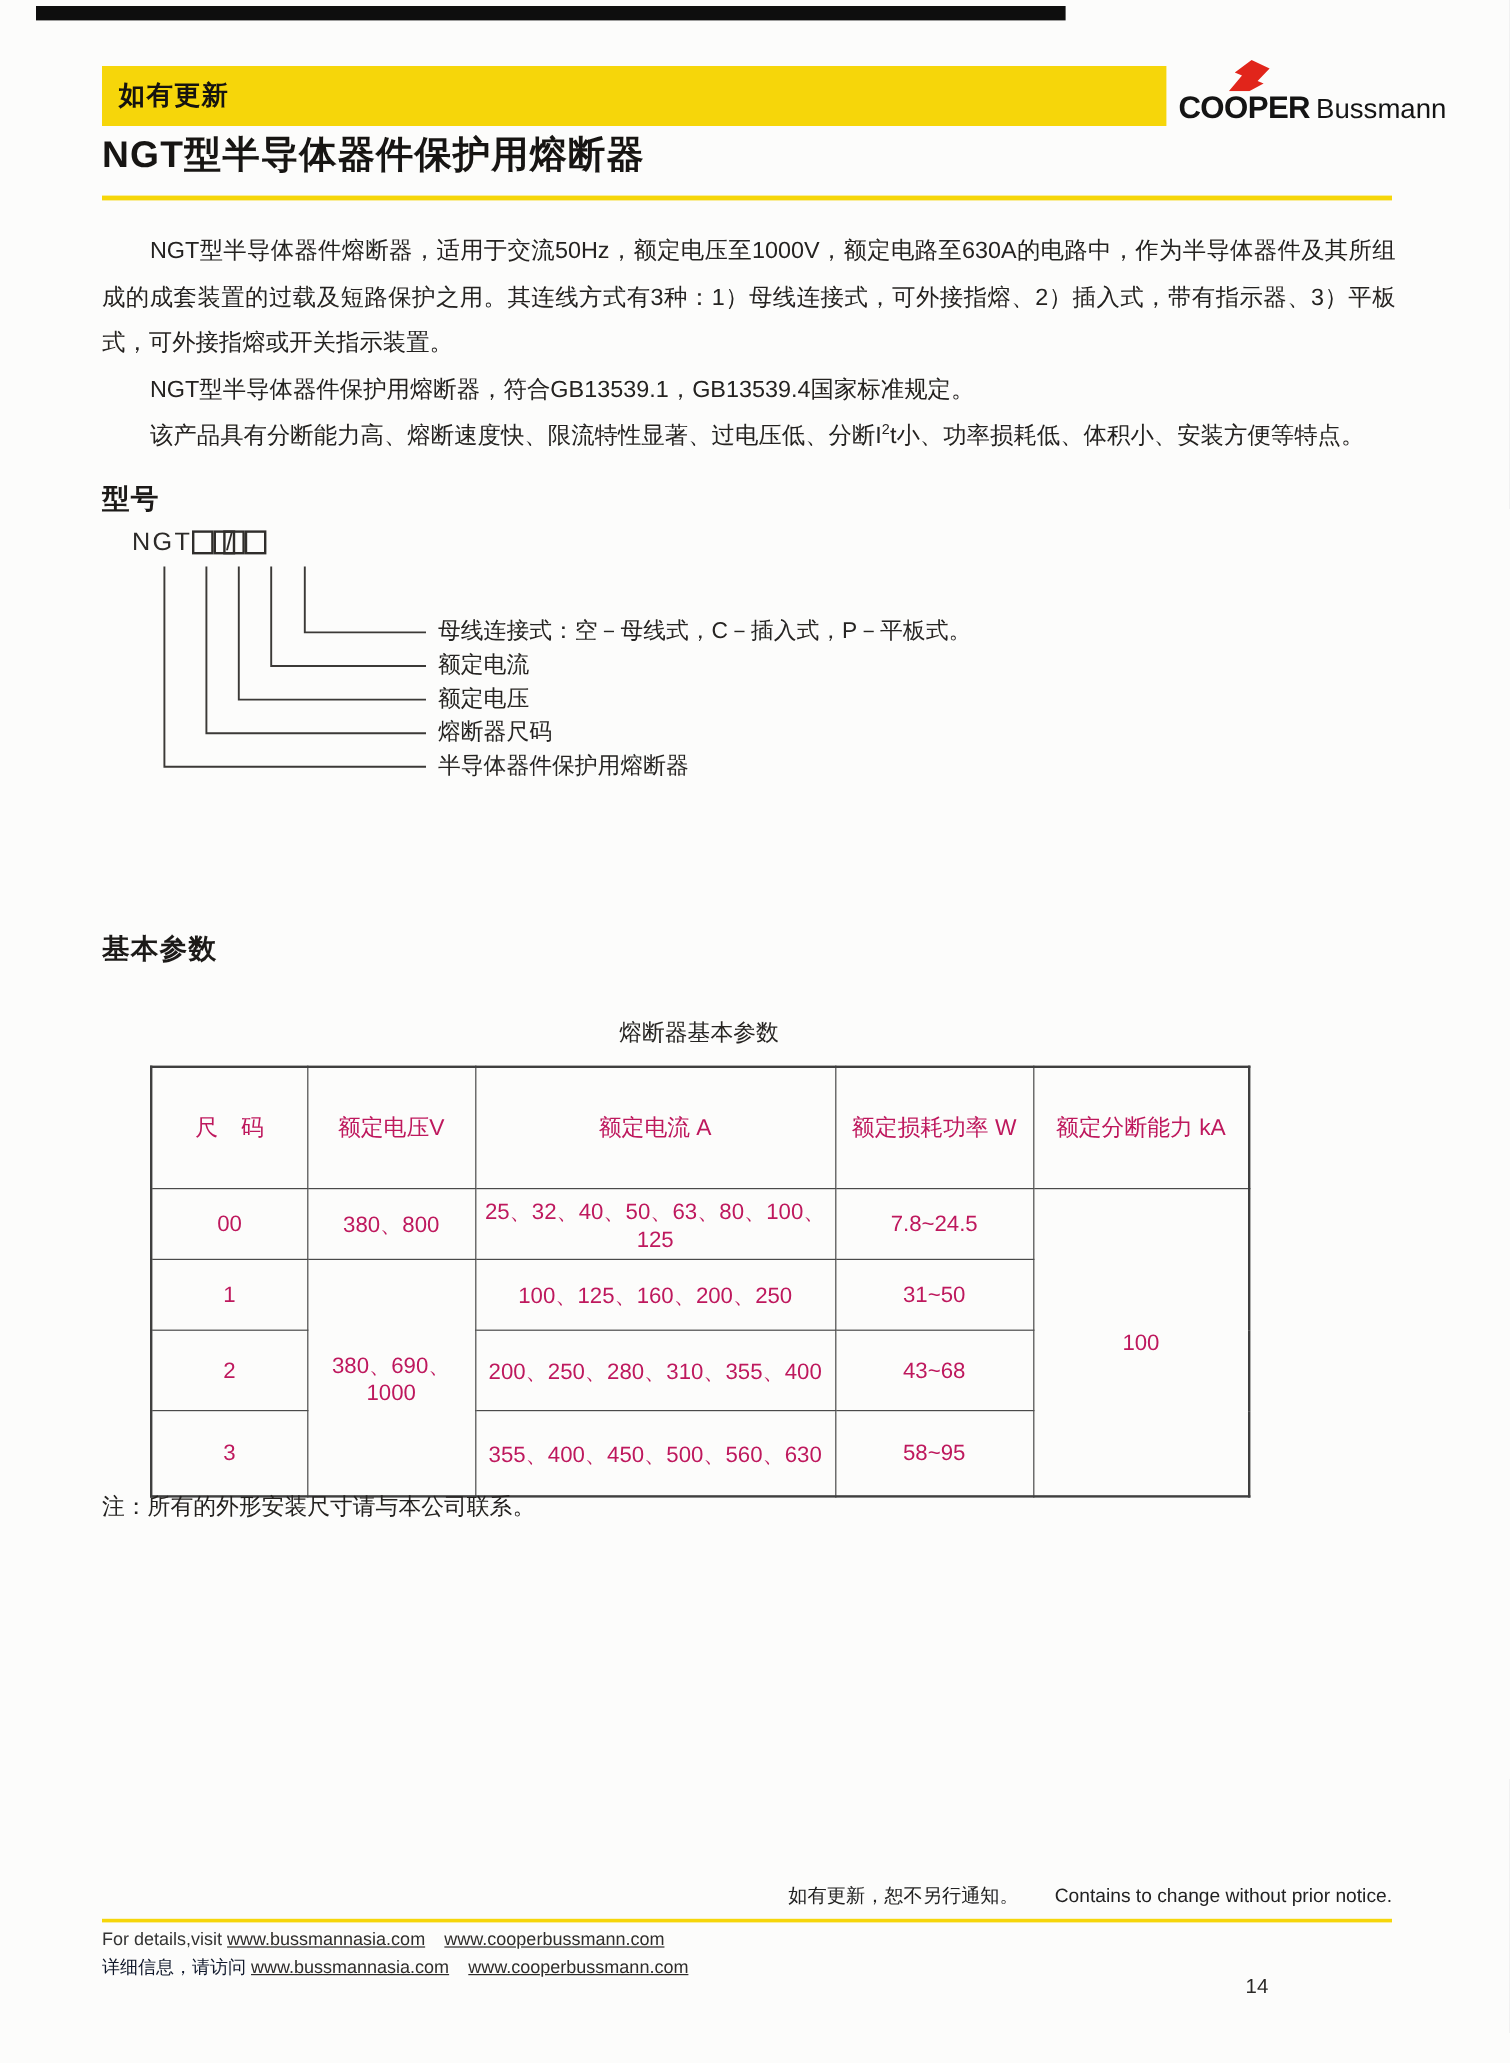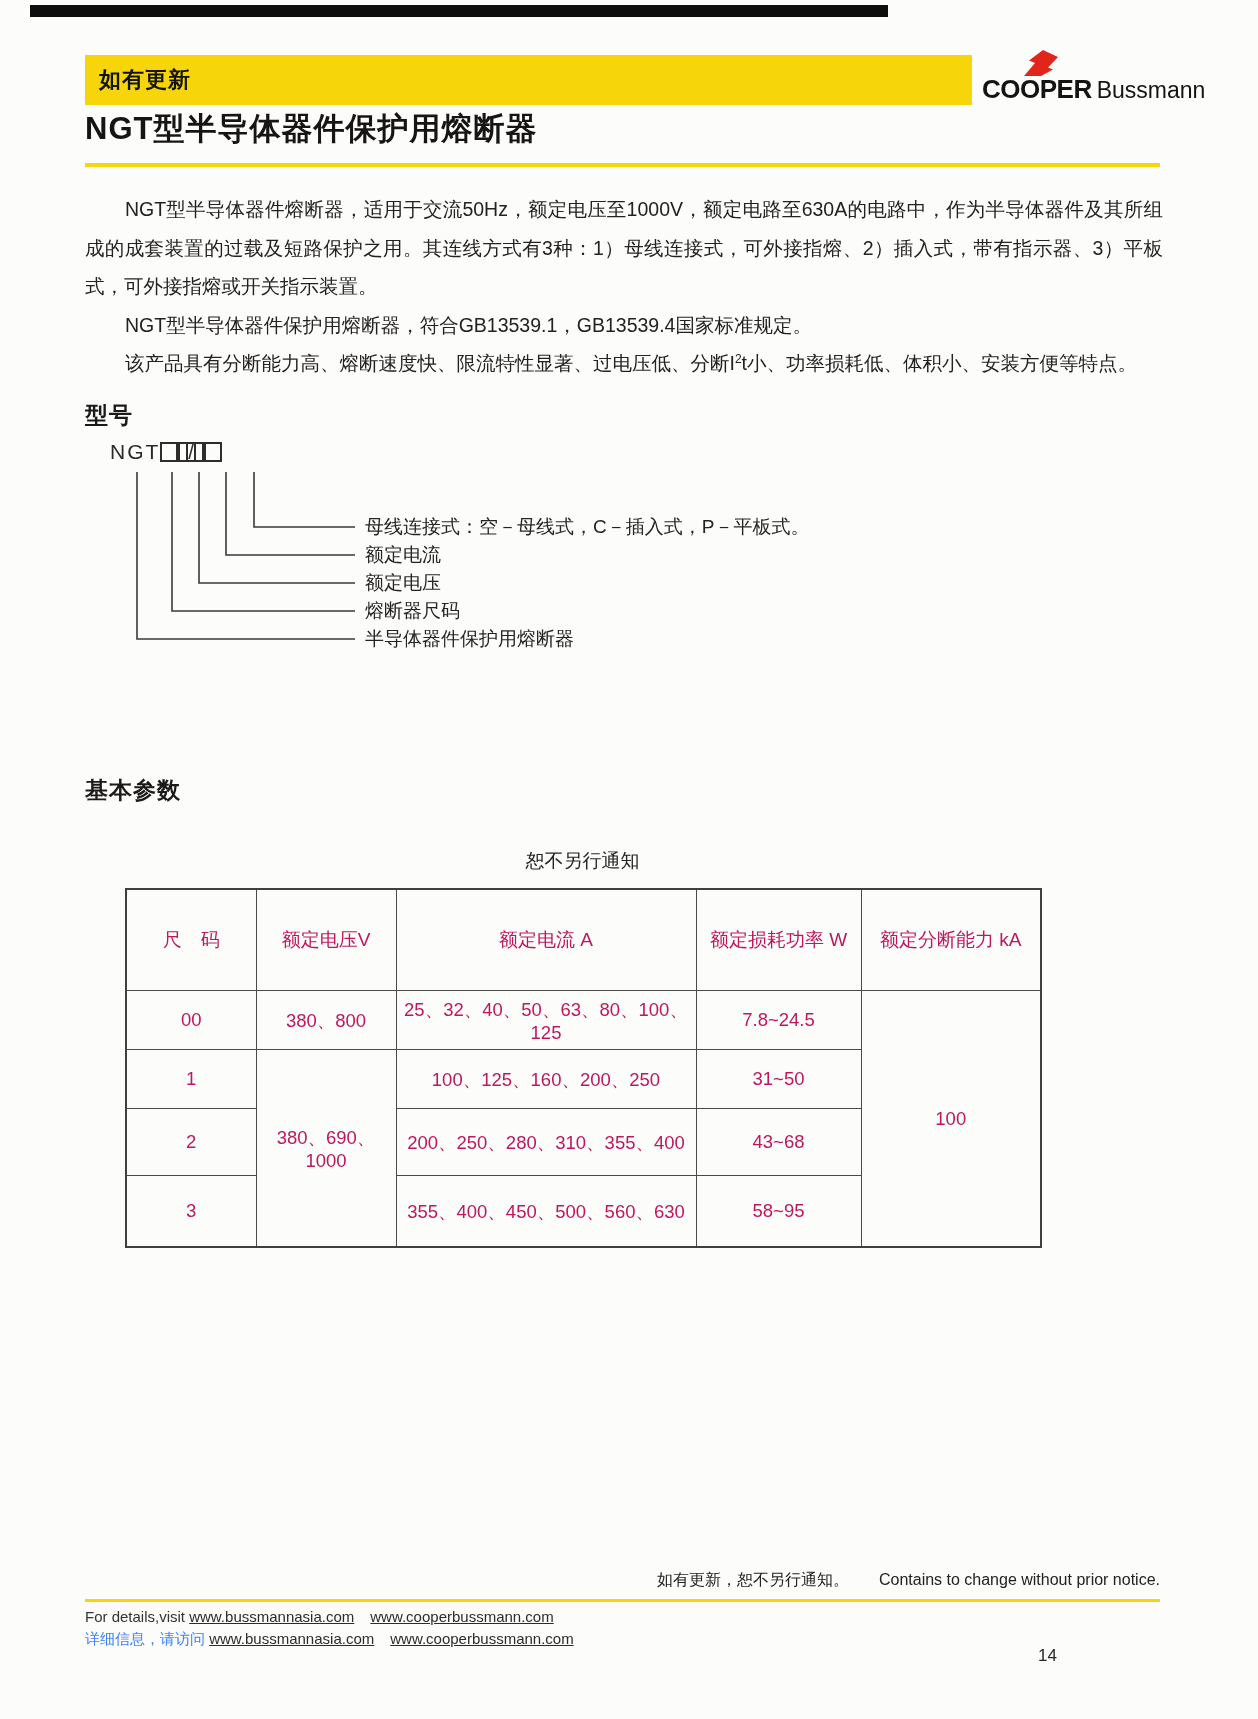--- a/index.html
+++ b/index.html
@@ -60,21 +60,21 @@
   tr.r0 td{height:54px;} tr.r1 td{height:54px;} tr.r2 td{height:62px;} tr.r3 td{height:66px;}
   td.cur{text-align:left;padding-left:13px;}
   .note{position:absolute;left:85px;top:1243px;font-size:19px;color:#242220;}
   
   .notice{position:absolute;left:85px;top:1570px;width:1075px;text-align:right;font-size:16px;color:#222;}
   .notice .en{margin-left:30px;}
   .footer-rule{position:absolute;left:85px;top:1599px;width:1075px;height:3px;background:var(--yellow);}
   .flinks{position:absolute;left:85px;font-size:15px;color:#333;white-space:nowrap;}
   .fl1{top:1608px;}
   .fl2{top:1630px;}
-  .flinks .lbl-zh{color:#3b82f6;}
+  .flinks .lbl-zh{color:#0f172a;}
   .flinks a,.flinks .url{color:#2e2c2a;text-decoration:underline;margin-right:16px;}
   .pagenum{position:absolute;left:1038px;top:1646px;font-size:17px;color:#2a2826;}
 </style>
 </head>
 <body>
 
 <div class="page">
 
   <div class="topbar"></div>
 
@@ -123,21 +123,21 @@
       <span class="dbox"></span>
     </div>
     <div class="dlabel dl0">母线连接式：空－母线式，C－插入式，P－平板式。</div>
     <div class="dlabel dl1">额定电流</div>
     <div class="dlabel dl2">额定电压</div>
     <div class="dlabel dl3">熔断器尺码</div>
     <div class="dlabel dl4">半导体器件保护用熔断器</div>
   </div>
 
   <div class="sec-heading" style="left:85px;top:775px;">基本参数</div>
-  <div class="tbl-caption">恕不另行通知</div>
+  <div class="tbl-caption">熔断器基本参数</div>
 
   <table class="params">
     <colgroup>
       <col style="width:130px">
         <col style="width:140px">
         <col style="width:300px">
         <col style="width:165px">
         <col style="width:180px">
     </colgroup>
     <thead>
@@ -169,20 +169,21 @@
         <td>43~68</td>
       </tr>
       <tr class="r3">
         <td>3</td>
         <td class="cur">355、400、450、500、560、630</td>
         <td>58~95</td>
       </tr>
     </tbody>
   </table>
 
+  <div class="note">注：所有的外形安装尺寸请与本公司联系。</div>
 
   <div class="notice">
     <span>如有更新，恕不另行通知。</span><span class="en">Contains to change without prior notice.</span>
   </div>
   <div class="footer-rule"></div>
 
   <div class="flinks fl1">
     <span>For details,visit</span>
     <span class="url">www.bussmannasia.com</span><span class="url">www.cooperbussmann.com</span>
   </div>

